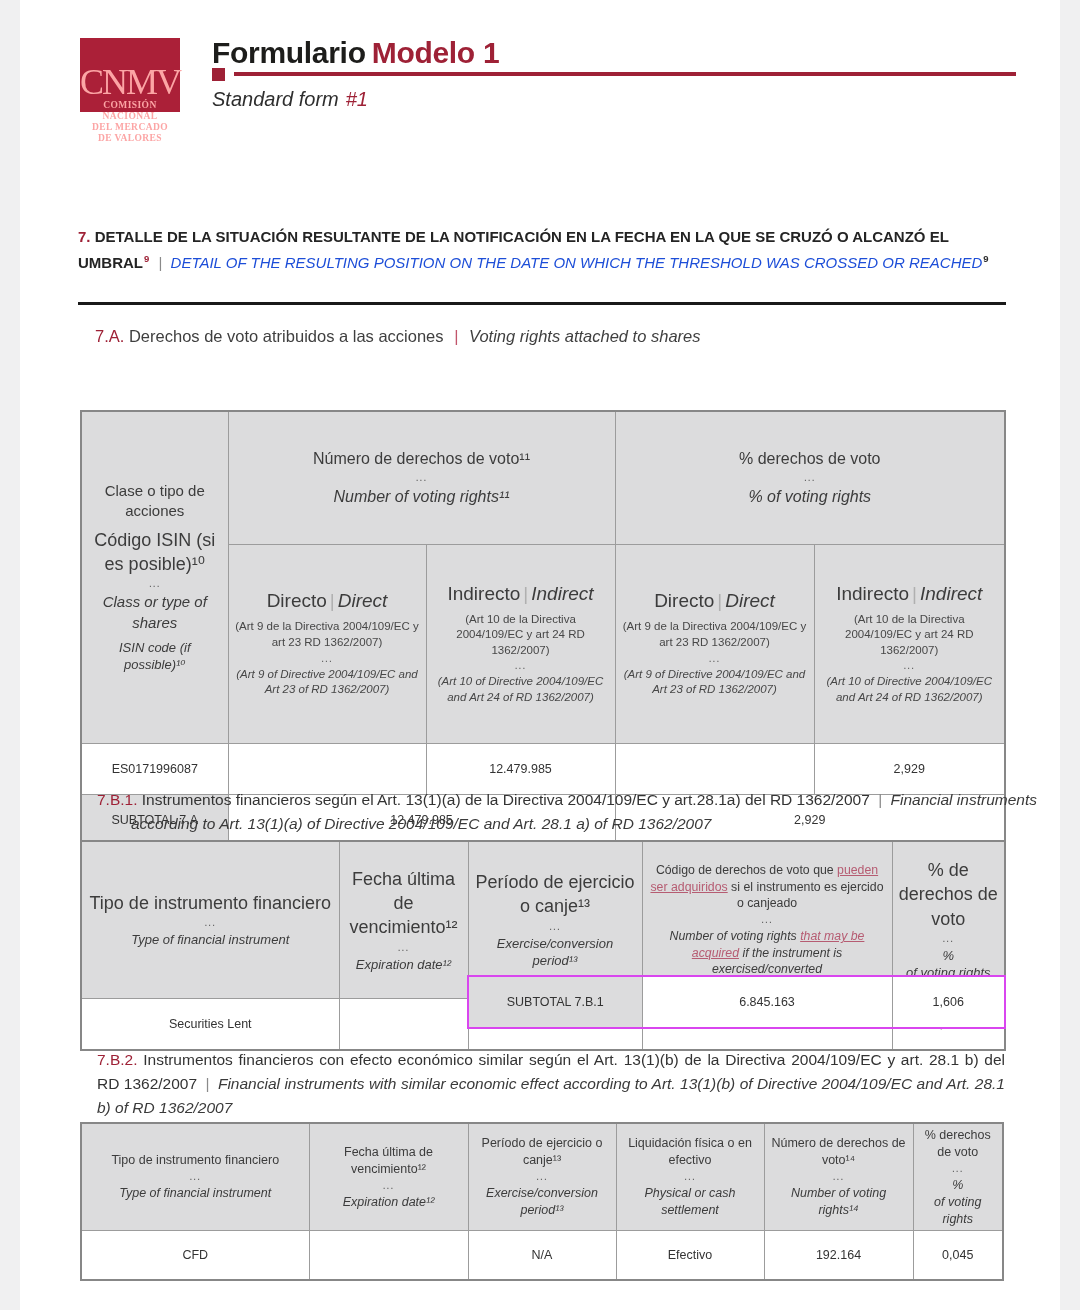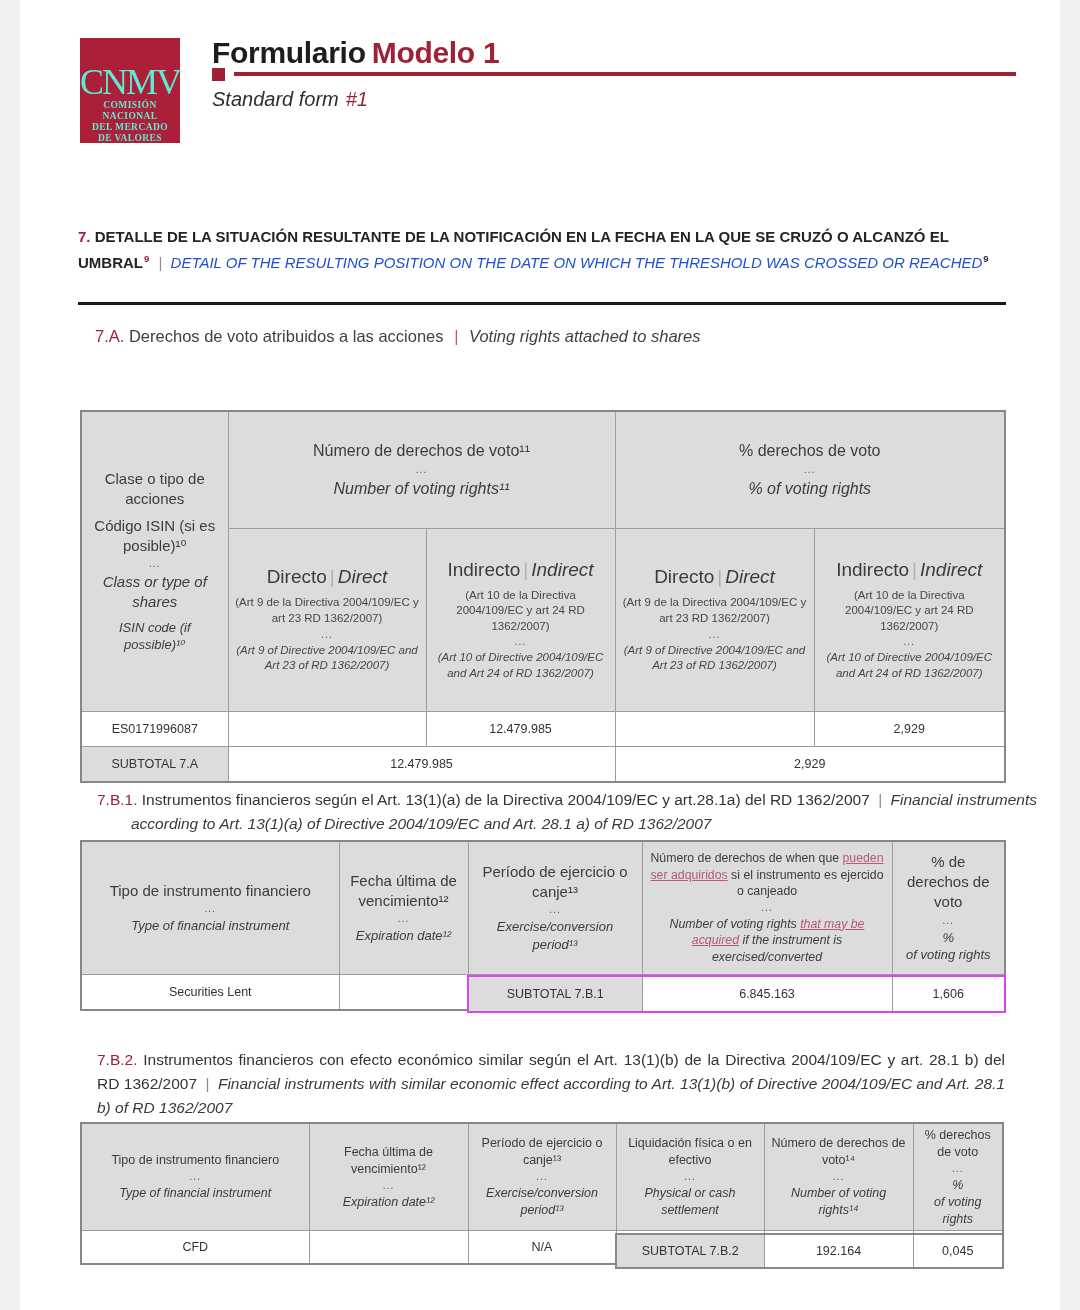--- a/index.html
+++ b/index.html
@@ -3,21 +3,21 @@
 <meta charset="utf-8">
 <style>
   html,body{margin:0;padding:0;background:#fff;}
   body{font-family:"Liberation Sans","DejaVu Sans",sans-serif;color:#3c3c3c;}
   .canvas{position:relative;width:1080px;height:1310px;background:#ffffff;overflow:hidden;margin:0 auto;}
   .strip{position:absolute;top:0;bottom:0;width:20px;background:#f0f0f1;}
   .strip.left{left:0;}
   .strip.right{right:0;}
 
   
-  .logo{position:absolute;left:80px;top:38px;width:100px;height:105px;background:#ab2038;color:#5eead4;text-align:center;}
+  .logo{position:absolute;left:80px;top:38px;width:100px;height:74px;background:#ab2038;color:#fca5a5;text-align:center;}
   .logo-acronym{font-family:"Liberation Serif","DejaVu Serif",serif;font-size:36px;line-height:1;letter-spacing:-2px;margin-top:26px;}
   .logo-line{font-family:"Liberation Serif","DejaVu Serif",serif;font-size:9.5px;font-weight:700;letter-spacing:.4px;line-height:1.15;}
   .form-title{position:absolute;left:212px;top:36px;font-size:30px;font-weight:800;color:#1d1d1b;letter-spacing:-.3px;}
   .form-title .red{margin-left:6px;}
   .red{color:#9e2136;}
   .title-square{position:absolute;left:212px;top:68px;width:13px;height:13px;background:#9e2136;}
   .title-rule{position:absolute;left:234px;top:72px;width:782px;height:4px;background:#9e2136;}
   .form-subtitle{position:absolute;left:212px;top:88px;font-size:20px;font-style:italic;font-weight:500;color:#2e2e2e;}
   .form-subtitle .red{margin-left:7px;}
 
@@ -33,23 +33,23 @@
 
   
   .sec7a{position:absolute;left:95px;top:327px;font-size:16.5px;color:#3f3f3f;}
   .pipe-red{color:#c1556b;margin:0 6px;font-weight:400;}
   .it{font-style:italic;}
   .note{position:absolute;left:78px;top:369px;width:902px;font-size:12.5px;line-height:1.75;color:#2f2f2f;}
 
   
   table{border-collapse:collapse;table-layout:fixed;position:absolute;}
   table.bordered{border:2px solid #878787;}
-  td{border:1px solid #9c9c9c;vertical-align:middle;text-align:center;padding:8px 6px;overflow:hidden;}
+  td{border:1px solid #9c9c9c;vertical-align:middle;text-align:center;padding:16px 6px;overflow:hidden;}
   .hdr{background:#dcdcdd;}
-  .h-es{font-size:15px;color:#3c3c3c;line-height:1.35;}
+  .h-es{font-size:18px;color:#3c3c3c;line-height:1.35;}
   .h-en{font-size:13px;font-style:italic;color:#3c3c3c;line-height:1.35;}
   .dots{font-size:10px;color:#555;line-height:1;letter-spacing:1px;margin:3px 0;}
   .big{font-size:16px;}
   .mid{font-size:15px;}
   .smref{font-size:11.5px;color:#474747;line-height:1.35;}
   .pipe-light{color:#b0b0b0;margin:0 3px;}
   .data-cell{background:#fff;font-size:12.5px;color:#333;height:18px;}
   .subtotal-label{background:#dcdcdd;font-size:12.5px;color:#333;}
   .mark{color:#b65c72;text-decoration:underline;}
 
@@ -211,21 +211,21 @@
           <div class="h-es">Fecha última de vencimiento¹²</div>
           <div class="dots">...</div>
           <div class="h-en">Expiration date¹²</div>
         </td>
         <td class="hdr">
           <div class="h-es">Período de ejercicio o canje¹³</div>
           <div class="dots">...</div>
           <div class="h-en">Exercise/conversion period¹³</div>
         </td>
         <td class="hdr small-head">
-          <div class="h-es"><span>Número de derechos de when que </span><span class="mark">pueden ser adquiridos</span><span> si el instrumento es ejercido o canjeado</span></div>
+          <div class="h-es"><span>Código de derechos de voto que </span><span class="mark">pueden ser adquiridos</span><span> si el instrumento es ejercido o canjeado</span></div>
           <div class="dots">...</div>
           <div class="h-en"><span>Number of voting rights </span><span class="mark">that may be acquired</span><span> if the instrument is exercised/converted</span></div>
         </td>
         <td class="hdr">
           <div class="h-es">% de derechos de voto</div>
           <div class="dots">...</div>
           <div class="h-en">%</div>
           <div class="h-en">of voting rights</div>
         </td>
       </tr>
@@ -308,27 +308,13 @@
         <td class="data-cell">CFD</td>
         <td class="data-cell"></td>
         <td class="data-cell">N/A</td>
         <td class="data-cell">Efectivo</td>
         <td class="data-cell">192.164</td>
         <td class="data-cell">0,045</td>
       </tr>
     </tbody>
   </table>
 
-  <table class="t7b2-strip">
-    <colgroup>
-        <col style="width:148px">
-        <col style="width:149px">
-        <col style="width:90px">
-      </colgroup>
-    <tbody>
-      <tr>
-        <td class="subtotal-label">SUBTOTAL 7.B.2</td>
-        <td class="data-cell">192.164</td>
-        <td class="data-cell">0,045</td>
-      </tr>
-    </tbody>
-  </table>
 </div>
 
 </body></html>

